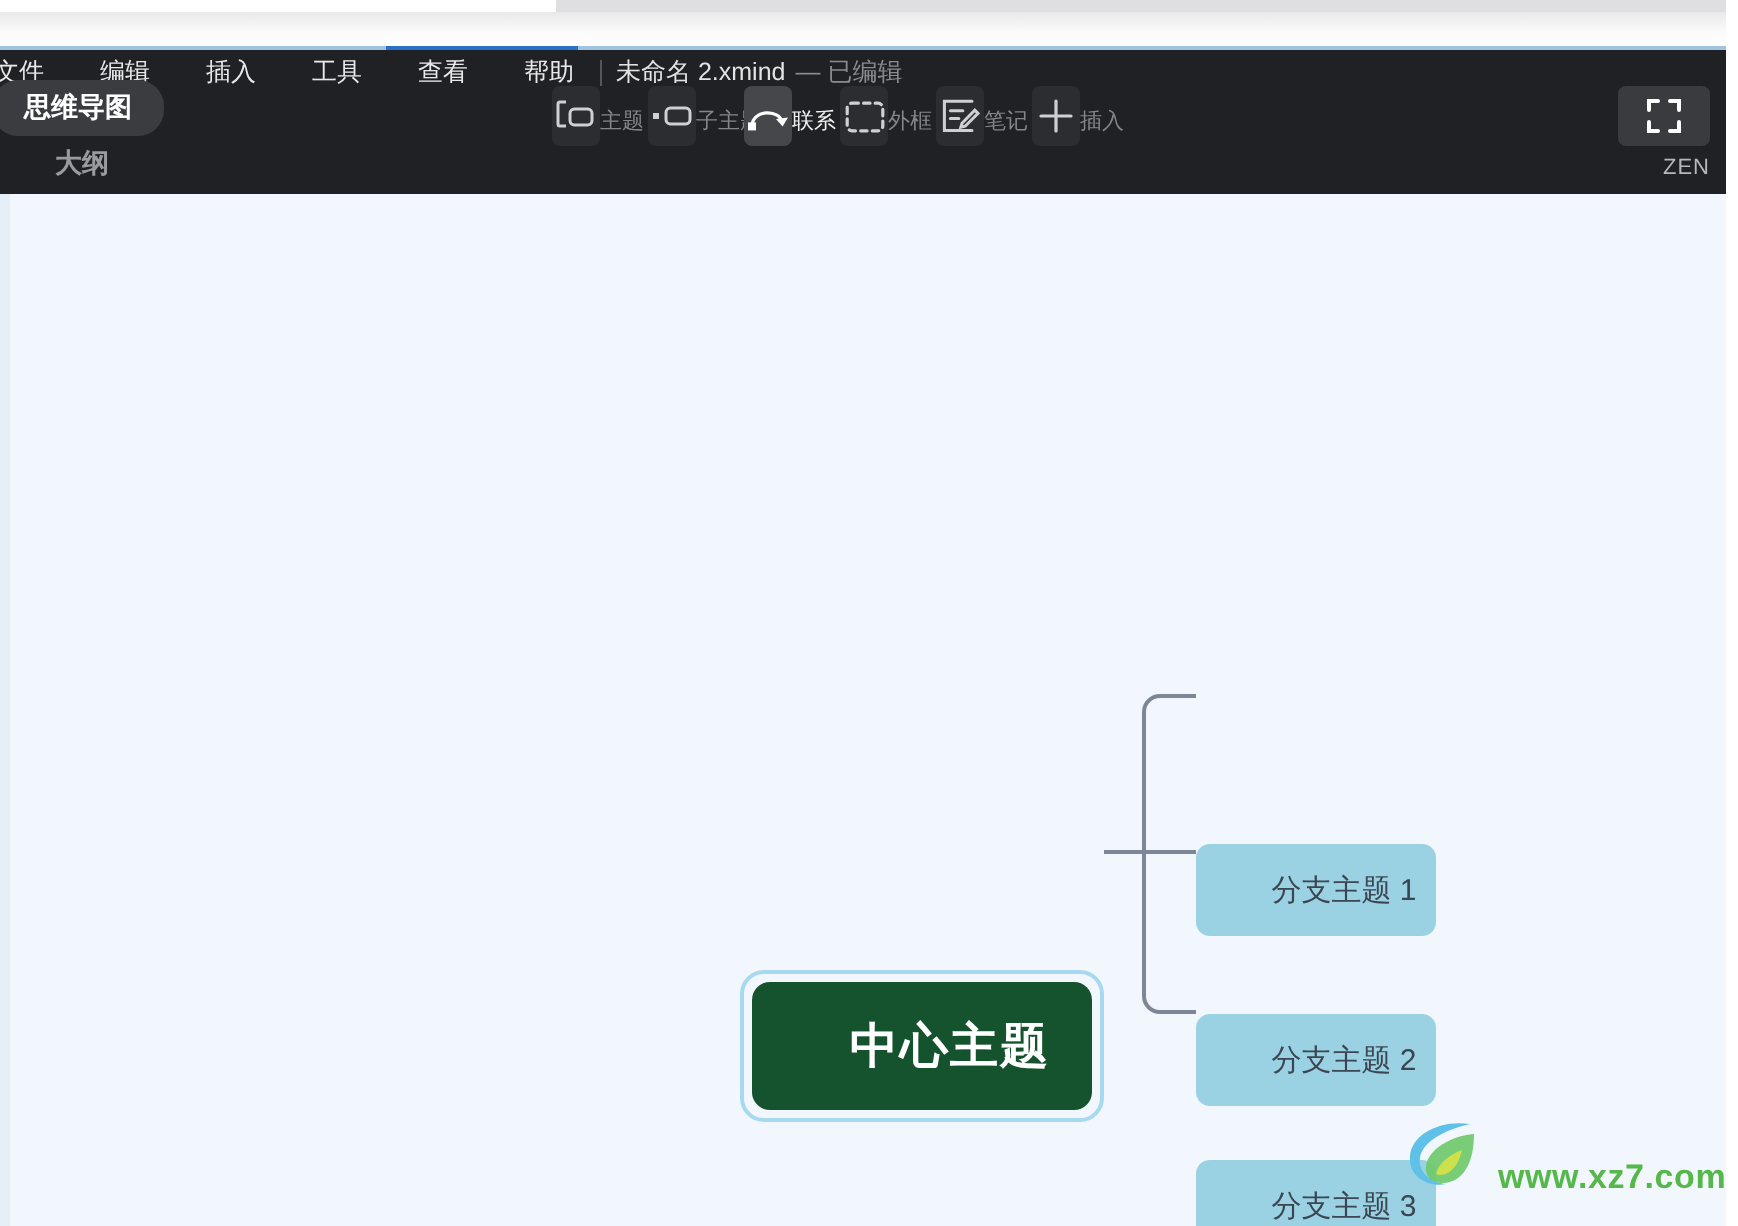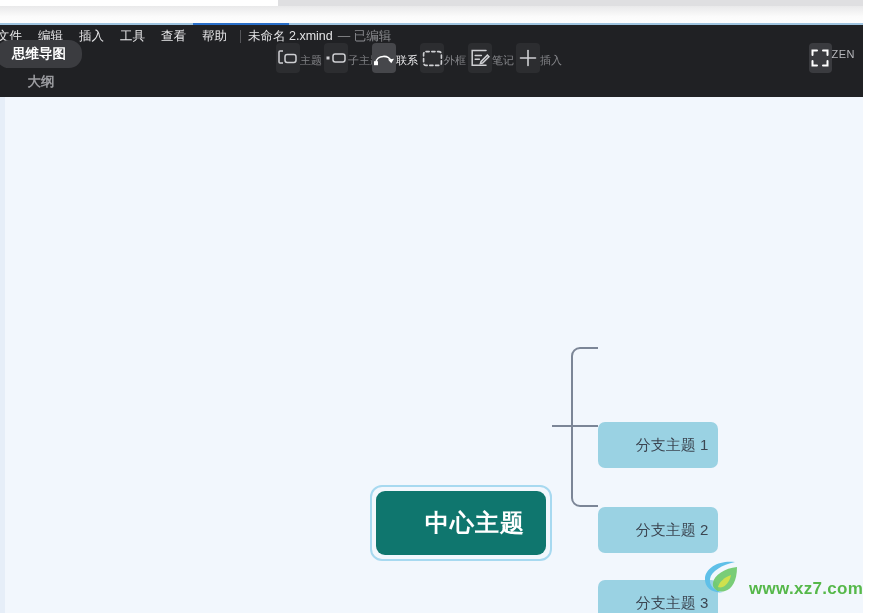--- a/index.html
+++ b/index.html
@@ -67,20 +67,21 @@
     display: flex;
     align-items: center;
   }
   .menu-item {
     color: #e8e8ea;
     font-size: 12.5px;
     line-height: 22px;
     padding: 0 8px;
     white-space: nowrap;
     cursor: default;
+    margin-left: 12px;
   }
   .menu-item:first-child { padding-left: 0; margin-left: -3px; }
   .menu-divider {
     width: 1px; height: 13px;
     background: #55565a;
     margin: 0 7px 0 5px;
   }
   .doc-title {
     color: #e3e3e5;
     font-size: 12.5px;
@@ -151,21 +152,22 @@
     white-space: nowrap;
   }
   .tool.active .tool-label { color: #f0f0f2; }
 
   
   .zen {
     position: absolute;
     right: 8px; top: 43px;
     width: 46px;
     display: flex;
-    align-items: flex-start;
+    flex-direction: column;
+    align-items: flex-end;
     cursor: default;
   }
   .zen .glyph {
     width: 46px; height: 30px;
     border-radius: 4px;
     background: #3a3b3f;
     display: flex;
     align-items: center;
     justify-content: center;
     color: #ffffff;
@@ -205,21 +207,21 @@
     display: flex;
     align-items: center;
     justify-content: center;
     cursor: default;
     white-space: nowrap;
     padding-left: 28px;
   }
   .node-central {
     left: 376px; top: 394px;
     width: 170px; height: 64px;
-    background: #0f766e;
+    background: #14532d;
     border-radius: 9px;
     color: #ffffff;
     font-size: 24px;
     font-weight: bold;
     letter-spacing: 1px;
   }
   .sel-ring {
     position: absolute;
     left: 370px; top: 388px;
     width: 182px; height: 76px;

